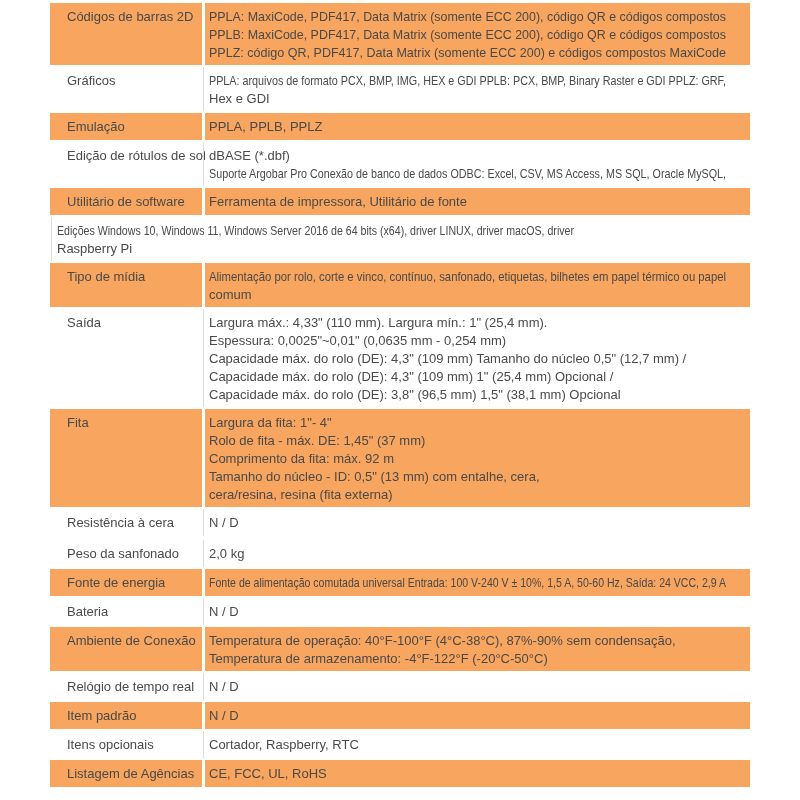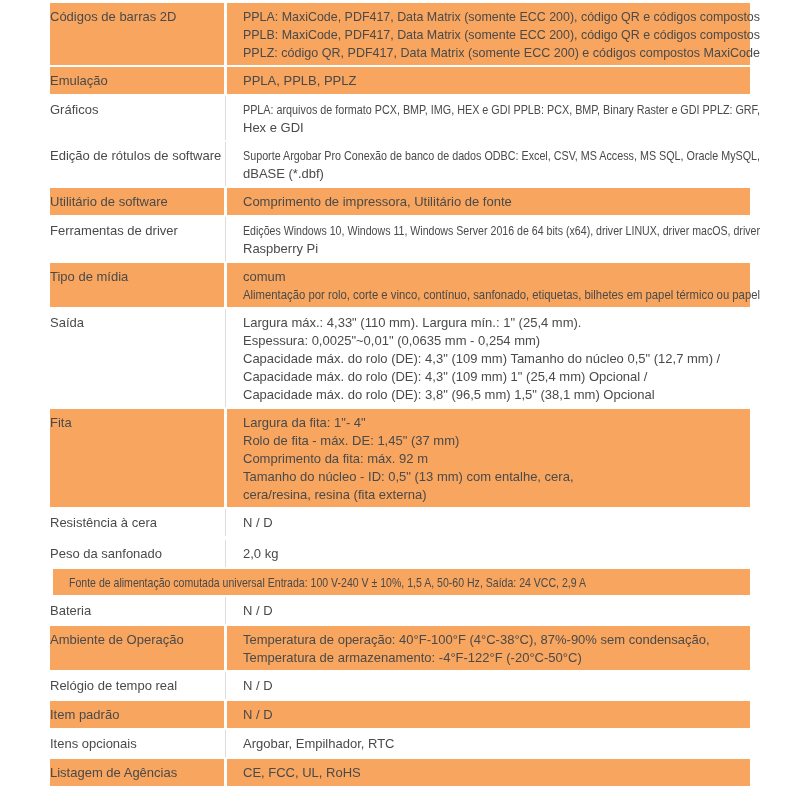--- a/index.html
+++ b/index.html
@@ -33,28 +33,28 @@
       transparent 1px,
       var(--divider-gray, #dddddd) 1px,
       var(--divider-gray, #dddddd) 2px,
       transparent 2px);
   }
   .cell {
     padding: 4px 0;
     box-sizing: border-box;
   }
   .cell.label {
-    width: 174px;
+    width: 152px;
     flex: none;
-    padding-left: 0;
+    padding-left: 17px;
   }
   .cell.value {
     flex: 1;
     min-width: 0;
-    padding-left: 16px;
+    padding-left: 4px;
     padding-right: 2px;
   }
   .line { height: 18px; }
   .txt {
     display: inline-block;
     white-space: nowrap;
     transform-origin: 0 50%;
     font-size: 13px;
     line-height: 18px;
     color: var(--text-color, #4a4a4a);
@@ -66,64 +66,63 @@
 <div class="spec-table">
     <div class="row orange">
       <div class="cell label"><span class="txt">Códigos de barras 2D</span></div>
       <div class="divider"></div>
       <div class="cell value">
         <div class="line"><span class="txt" style="transform: scaleX(0.956577);">PPLA: MaxiCode, PDF417, Data Matrix (somente ECC 200), código QR e códigos compostos</span></div>
         <div class="line"><span class="txt" style="transform: scaleX(0.956577);">PPLB: MaxiCode, PDF417, Data Matrix (somente ECC 200), código QR e códigos compostos</span></div>
         <div class="line"><span class="txt" style="transform: scaleX(0.964327);">PPLZ: código QR, PDF417, Data Matrix (somente ECC 200) e códigos compostos MaxiCode</span></div>
       </div>
     </div>
-    <div class="row orange">
-      <div class="cell label"><span class="txt">Emulação</span></div>
-      <div class="divider"></div>
-      <div class="cell value">
-        <div class="line"><span class="txt">PPLA, PPLB, PPLZ</span></div>
-      </div>
-    </div>
     <div class="row white">
       <div class="cell label"><span class="txt">Gráficos</span></div>
       <div class="divider"></div>
       <div class="cell value">
         <div class="line"><span class="txt" style="transform: scaleX(0.828858);">PPLA: arquivos de formato PCX, BMP, IMG, HEX e GDI PPLB: PCX, BMP, Binary Raster e GDI PPLZ: GRF,</span></div>
         <div class="line"><span class="txt">Hex e GDI</span></div>
       </div>
     </div>
+    <div class="row orange">
+      <div class="cell label"><span class="txt">Emulação</span></div>
+      <div class="divider"></div>
+      <div class="cell value">
+        <div class="line"><span class="txt">PPLA, PPLB, PPLZ</span></div>
+      </div>
+    </div>
     <div class="row white">
       <div class="cell label"><span class="txt">Edição de rótulos de software</span></div>
       <div class="divider"></div>
       <div class="cell value">
+        <div class="line"><span class="txt">dBASE (*.dbf)</span></div>
         <div class="line"><span class="txt" style="transform: scaleX(0.826849);">Suporte Argobar Pro Conexão de banco de dados ODBC: Excel, CSV, MS Access, MS SQL, Oracle MySQL,</span></div>
-        <div class="line"><span class="txt">dBASE (*.dbf)</span></div>
       </div>
     </div>
     <div class="row orange">
       <div class="cell label"><span class="txt">Utilitário de software</span></div>
       <div class="divider"></div>
       <div class="cell value">
-        <div class="line"><span class="txt">Comprimento de impressora, Utilitário de fonte</span></div>
-      </div>
-    </div>
-    <div class="row white">
-      <div class="cell label"><span class="txt">Ferramentas de driver</span></div>
+        <div class="line"><span class="txt">Ferramenta de impressora, Utilitário de fonte</span></div>
+      </div>
+    </div>
+    <div class="row white">
       <div class="divider"></div>
       <div class="cell value">
         <div class="line"><span class="txt" style="transform: scaleX(0.816242);">Edições Windows 10, Windows 11, Windows Server 2016 de 64 bits (x64), driver LINUX, driver macOS, driver</span></div>
         <div class="line"><span class="txt">Raspberry Pi</span></div>
       </div>
     </div>
     <div class="row orange">
       <div class="cell label"><span class="txt">Tipo de mídia</span></div>
       <div class="divider"></div>
       <div class="cell value">
+        <div class="line"><span class="txt" style="transform: scaleX(0.870325);">Alimentação por rolo, corte e vinco, contínuo, sanfonado, etiquetas, bilhetes em papel térmico ou papel</span></div>
         <div class="line"><span class="txt">comum</span></div>
-        <div class="line"><span class="txt" style="transform: scaleX(0.870325);">Alimentação por rolo, corte e vinco, contínuo, sanfonado, etiquetas, bilhetes em papel térmico ou papel</span></div>
       </div>
     </div>
     <div class="row white">
       <div class="cell label"><span class="txt">Saída</span></div>
       <div class="divider"></div>
       <div class="cell value">
         <div class="line"><span class="txt">Largura máx.: 4,33" (110 mm). Largura mín.: 1" (25,4 mm).</span></div>
         <div class="line"><span class="txt">Espessura: 0,0025"~0,01" (0,0635 mm - 0,254 mm)</span></div>
         <div class="line"><span class="txt">Capacidade máx. do rolo (DE): 4,3" (109 mm) Tamanho do núcleo 0,5" (12,7 mm) /</span></div>
         <div class="line"><span class="txt">Capacidade máx. do rolo (DE): 4,3" (109 mm) 1" (25,4 mm) Opcional /</span></div>
@@ -152,34 +151,35 @@
       <div class="divider"></div>
     </div>
     <div class="row white">
       <div class="cell label"><span class="txt">Peso da sanfonado</span></div>
       <div class="divider"></div>
       <div class="cell value">
         <div class="line"><span class="txt">2,0 kg</span></div>
       </div>
     </div>
     <div class="row orange">
+      <div class="cell label"><span class="txt">Fonte de energia</span></div>
       <div class="divider"></div>
       <div class="cell value">
         <div class="line"><span class="txt" style="transform: scaleX(0.811219);">Fonte de alimentação comutada universal Entrada: 100 V-240 V ± 10%, 1,5 A, 50-60 Hz, Saída: 24 VCC, 2,9 A</span></div>
       </div>
     </div>
     <div class="row white">
       <div class="cell label"><span class="txt">Bateria</span></div>
       <div class="divider"></div>
       <div class="cell value">
         <div class="line"><span class="txt">N / D</span></div>
       </div>
     </div>
     <div class="row orange">
-      <div class="cell label"><span class="txt">Ambiente de Operação</span></div>
+      <div class="cell label"><span class="txt">Ambiente de Conexão</span></div>
       <div class="divider"></div>
       <div class="cell value">
         <div class="line"><span class="txt">Temperatura de operação: 40°F-100°F (4°C-38°C), 87%-90% sem condensação,</span></div>
         <div class="line"><span class="txt">Temperatura de armazenamento: -4°F-122°F (-20°C-50°C)</span></div>
       </div>
     </div>
     <div class="row white">
       <div class="cell label"><span class="txt">Relógio de tempo real</span></div>
       <div class="divider"></div>
       <div class="cell value">
@@ -190,21 +190,21 @@
       <div class="cell label"><span class="txt">Item padrão</span></div>
       <div class="divider"></div>
       <div class="cell value">
         <div class="line"><span class="txt">N / D</span></div>
       </div>
     </div>
     <div class="row white">
       <div class="cell label"><span class="txt">Itens opcionais</span></div>
       <div class="divider"></div>
       <div class="cell value">
-        <div class="line"><span class="txt">Argobar, Empilhador, RTC</span></div>
+        <div class="line"><span class="txt">Cortador, Raspberry, RTC</span></div>
       </div>
     </div>
     <div class="row orange">
       <div class="cell label"><span class="txt">Listagem de Agências</span></div>
       <div class="divider"></div>
       <div class="cell value">
         <div class="line"><span class="txt">CE, FCC, UL, RoHS</span></div>
       </div>
     </div>
   </div>

